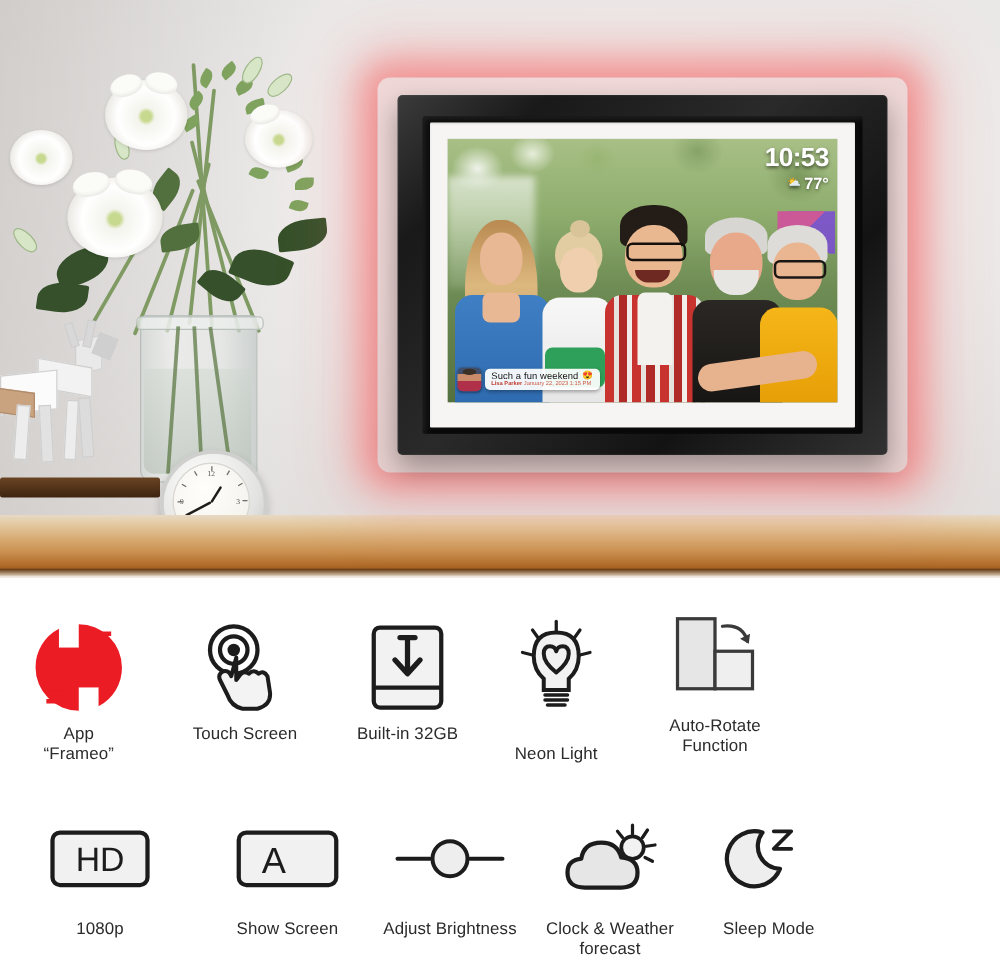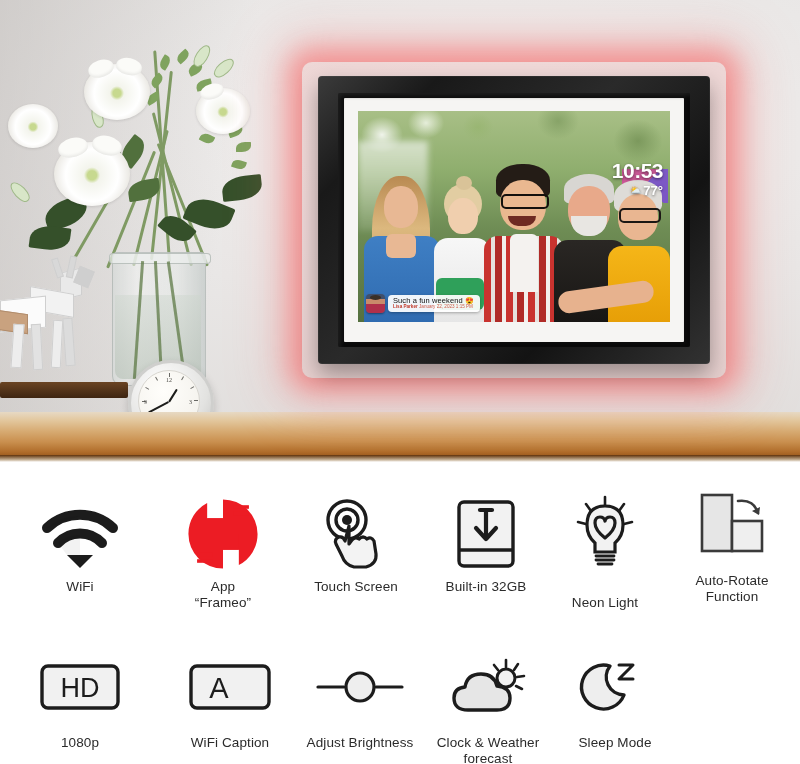--- a/index.html
+++ b/index.html
@@ -104,21 +104,21 @@
   .cap-bubble{background:rgba(255,255,255,.93);border-radius:4px;padding:2px 6px 2px 5px;
       box-shadow:0 1px 3px rgba(0,0,0,.3);line-height:1;}
   .cap-text{font-size:7.5px;color:#111;font-family:"Liberation Sans",sans-serif;white-space:nowrap;letter-spacing:.1px;}
   .cap-emoji{font-size:7px;}
   .cap-meta{font-size:4.6px;white-space:nowrap;margin-top:1px;}
   .cap-author{color:#c0392b;font-weight:bold;}
   .cap-date{color:#cf5a47;}
 
   .osd{position:absolute;right:7px;top:5px;text-align:right;color:#fff;
       text-shadow:0 1px 3px rgba(0,0,0,.55);line-height:1;}
-  .osd-time{font-size:21px;font-weight:bold;letter-spacing:-.5px;margin-top:44px;}
+  .osd-time{font-size:21px;font-weight:bold;letter-spacing:-.5px;}
   .osd-weather{font-size:13px;font-weight:bold;margin-top:3px;display:flex;align-items:center;justify-content:flex-end;gap:2px;}
   .osd-ico{font-size:9px;}
 
   
   .features{position:absolute;left:0;top:462px;width:800px;height:302px;background:#fff;}
   .frow{position:absolute;width:800px;display:flex;}
   .frow.r1{top:22px;}
   .frow.r2{top:189px;}
   .cell{display:flex;flex-direction:column;align-items:center;}
   .ibox{height:86px;display:flex;align-items:flex-end;justify-content:center;}
@@ -316,31 +316,20 @@
           </div>
         </div>
       </div>
     </div>
   </div>
 
   <div class="features">
 
     <div class="frow r1">
 
-      <div class="cell" style="width:160px;margin-left:0px;">
-        <div class="ibox">
-          <svg width="78" height="60" viewBox="0 0 78 60">
-            <path d="M6 18 A48 48 0 0 1 72 18" fill="none" stroke="#1c1c1c" stroke-width="10" stroke-linecap="round"></path>
-            <path d="M17 33 A30 30 0 0 1 61 33" fill="none" stroke="#1c1c1c" stroke-width="10" stroke-linecap="round"></path>
-            <path d="M39 45 L52 45 L39 58 L26 45 Z" fill="#1c1c1c"></path>
-            <path d="M6 18 A48 48 0 0 1 39 6 L39 58 L26 45 L17 33 A30 30 0 0 1 39 25 L39 6" fill="rgba(0,0,0,0.05)" stroke="none"></path>
-          </svg>
-        </div>
-        <div class="flabel">WiFi</div>
-      </div>
 
       <div class="cell" style="width:126px;">
         <div class="ibox">
           <svg width="72" height="72" viewBox="0 0 100 100">
             <path d="M50 2 A48 48 0 0 1 98 50 L98 50 A48 48 0 0 1 72 93 L72 72 L50 72 L50 50 L28 50 L28 28 L50 28 Z" fill="#ec1c24"></path>
             <path d="M50 98 A48 48 0 0 1 2 50 A48 48 0 0 1 28 7 L28 28 L50 28 L50 50 L72 50 L72 72 L50 72 Z" fill="#ec1c24"></path>
             <rect x="64" y="10" width="22" height="5" fill="#ec1c24"></rect>
             <rect x="64" y="19" width="22" height="5" fill="#ec1c24"></rect>
             <rect x="14" y="76" width="22" height="5" fill="#ec1c24"></rect>
             <rect x="14" y="85" width="22" height="5" fill="#ec1c24"></rect>
@@ -423,21 +412,21 @@
       </div>
 
 
       <div class="cell" style="width:140px;">
         <div class="ibox">
           <svg width="84" height="48" viewBox="0 0 84 48">
             <rect x="3" y="3" width="78" height="42" rx="6" fill="#f1f1f1" stroke="#1c1c1c" stroke-width="3.4"></rect>
             <text x="31" y="35" text-anchor="middle" font-family="Liberation Sans, sans-serif" font-size="29" fill="#1c1c1c">A</text>
           </svg>
         </div>
-        <div class="flabel">WiFi Caption</div>
+        <div class="flabel">Show Screen</div>
       </div>
 
       <div class="cell" style="width:120px;">
         <div class="ibox">
           <svg width="92" height="34" viewBox="0 0 92 34">
             <line x1="4" y1="17" x2="30" y2="17" stroke="#1c1c1c" stroke-width="3.2" stroke-linecap="round"></line>
             <line x1="62" y1="17" x2="88" y2="17" stroke="#1c1c1c" stroke-width="3.2" stroke-linecap="round"></line>
             <circle cx="46" cy="17" r="14" fill="#eeeeee" stroke="#1c1c1c" stroke-width="3.2"></circle>
           </svg>
         </div>

